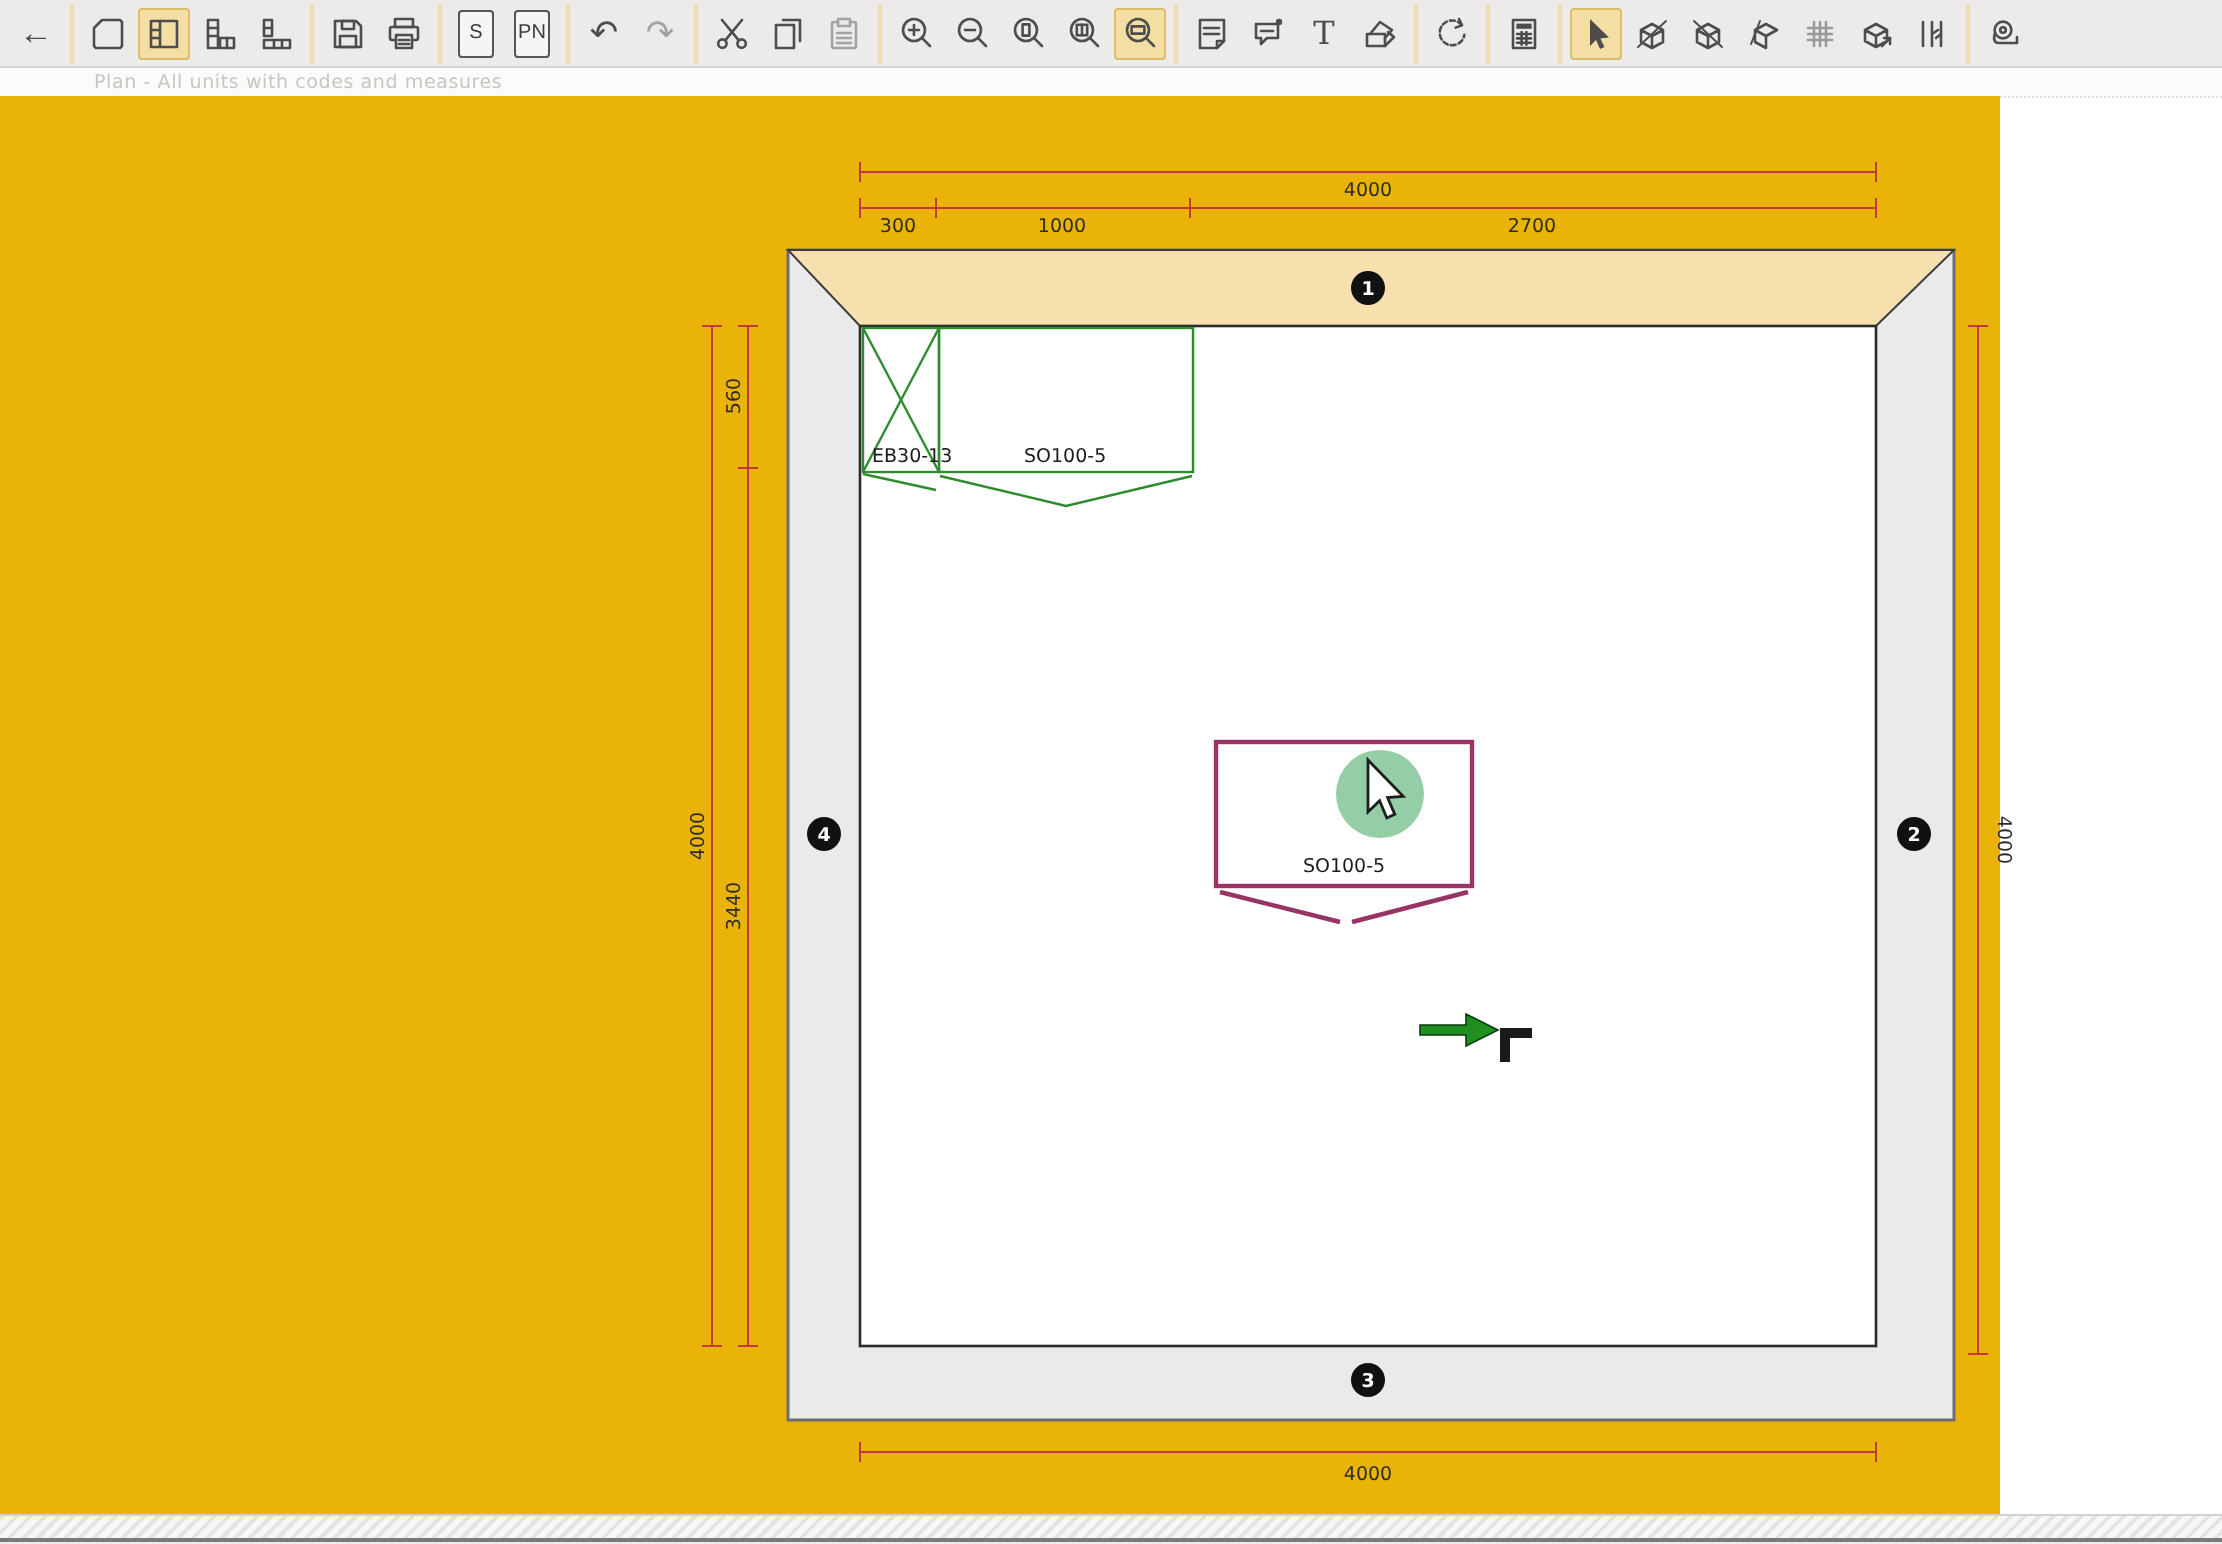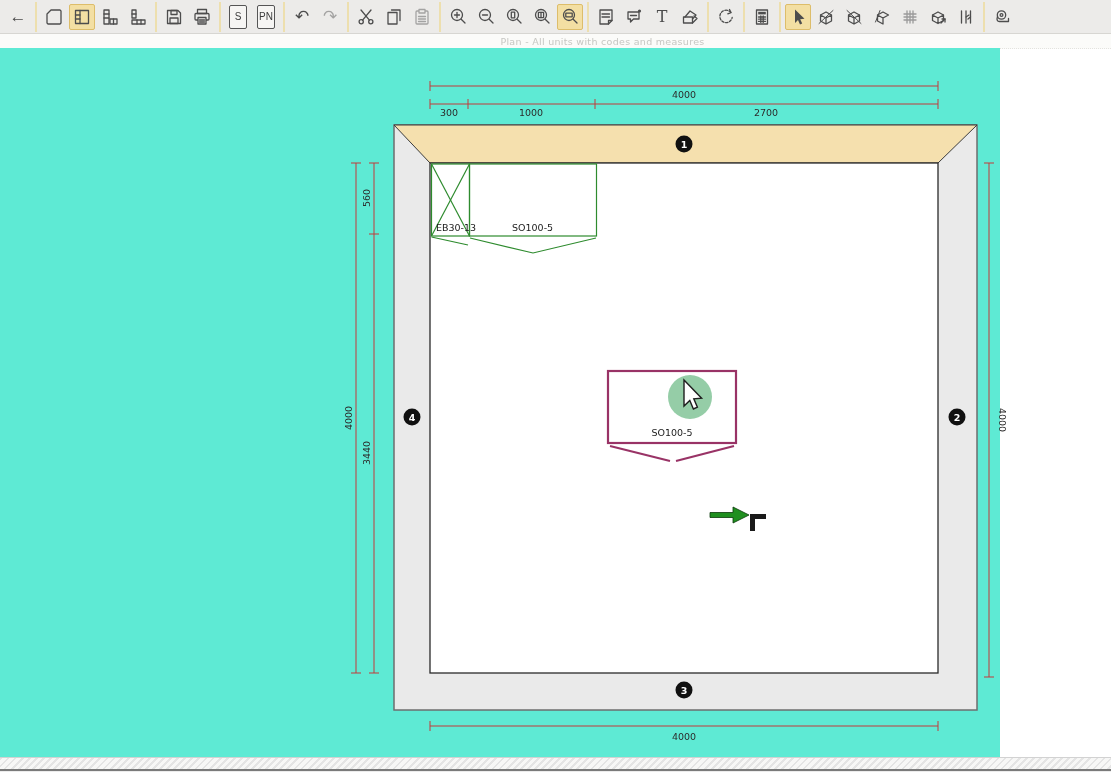--- a/index.html
+++ b/index.html
@@ -14,24 +14,24 @@
   .tb svg{display:block;}
   .glyph{font-size:17px;line-height:1;color:#4c4c4c;}
   .boxed{width:22px;height:22px;border:1.2px solid #555;border-radius:2px;background:#f6f5f3;
     font-size:10px;color:#3c3c3c;display:flex;align-items:center;justify-content:center;margin:0 3px;}
   .sep{width:2px;height:30px;background:#eddfae;margin:0 3px;flex:0 0 auto;}
   .ic{stroke:#4d4d4d;fill:none;stroke-width:1.3;stroke-linecap:round;stroke-linejoin:round;}
   .ic .fillme{fill:#4d4d4d;stroke:none;}
   .ic.gray{stroke:#9a9a9a;}
   
   .titlebar{position:absolute;top:34px;left:0;width:1111px;height:14px;background:#fbfbf9;
-    border-bottom:1px dotted #e3e3df;display:flex;align-items:center;justify-content:center;}
+    border-bottom:1px dotted #e3e3df;display:flex;align-items:center;}
   .titlebar span{font-size:9.5px;color:#c6c6c2;transform:translateX(47px);letter-spacing:.3px;}
   
-  .canvas{position:absolute;top:48px;left:0;width:1000px;height:709px;background:#5eead4;}
+  .canvas{position:absolute;top:48px;left:0;width:1000px;height:709px;background:#eab308;}
   .dimtxt{font-size:9.5px;fill:#2c2c2c;}
   .unittxt{font-size:9.5px;fill:#1b1b1b;}
   .marktxt{font-size:9.5px;font-weight:bold;fill:#ffffff;}
   .dimline{stroke:#c23b3b;stroke-width:1;}
   .greenln{stroke:#2e8b2e;stroke-width:1.2;fill:none;}
   
   .statusbar{position:absolute;bottom:0;left:0;width:1111px;height:15px;}
   .statusbar .pattern{height:11px;border-top:1px solid #d2d2d2;
     background:repeating-linear-gradient(135deg,#e4e4e4 0 2px,#f7f7f6 2px 5px);}
   .statusbar .dark{height:2px;background:#7a7a7a;}

